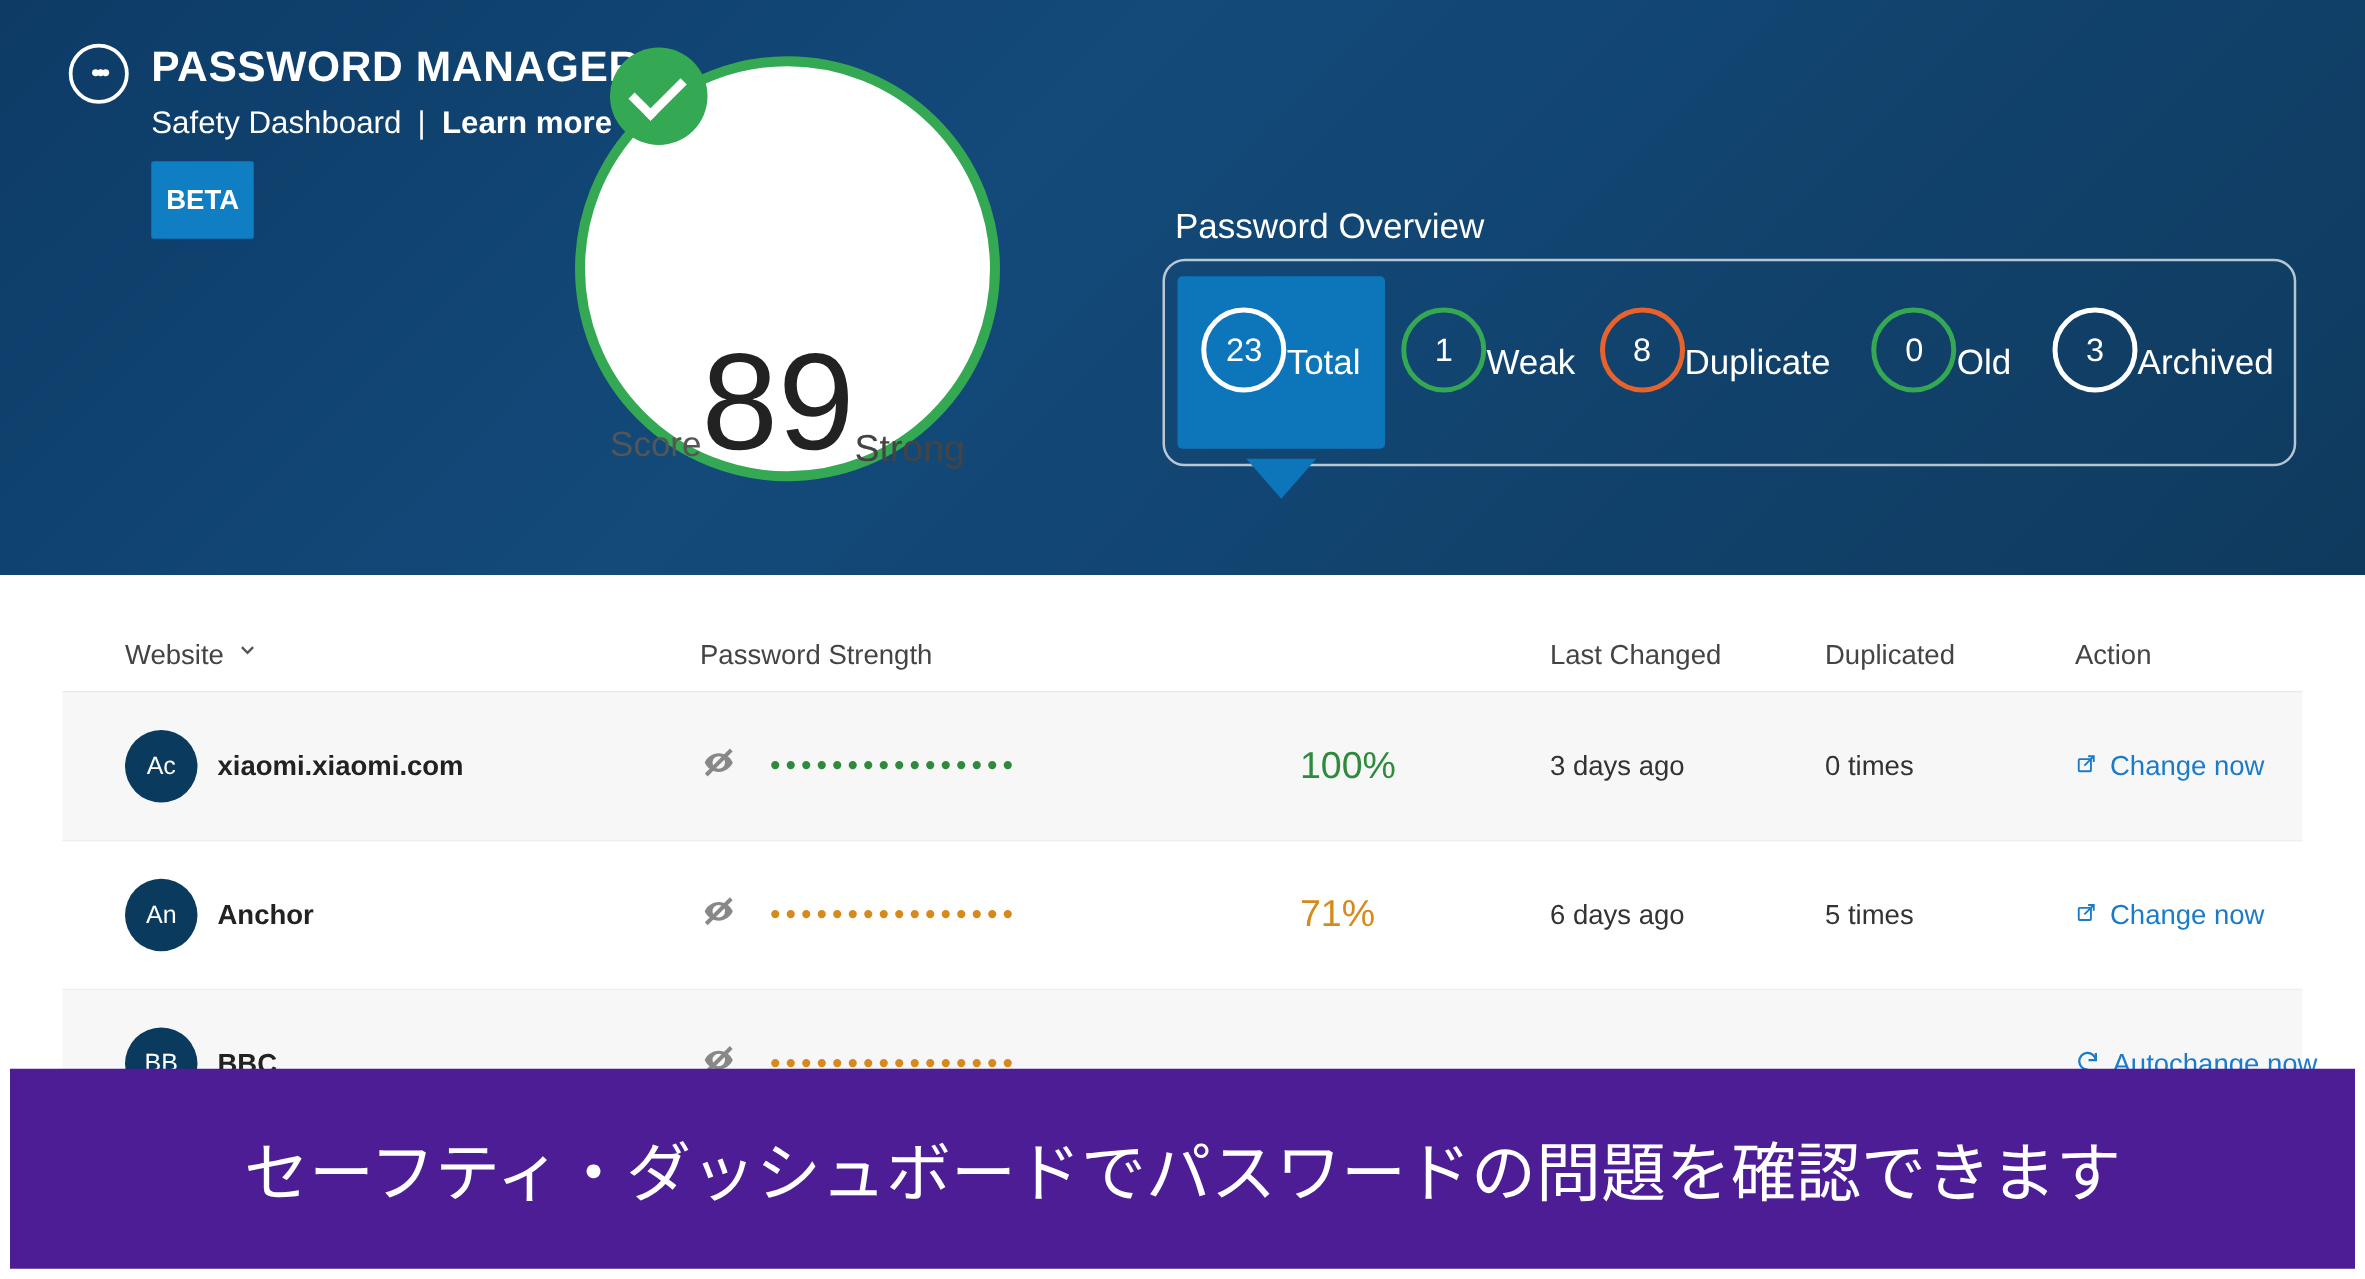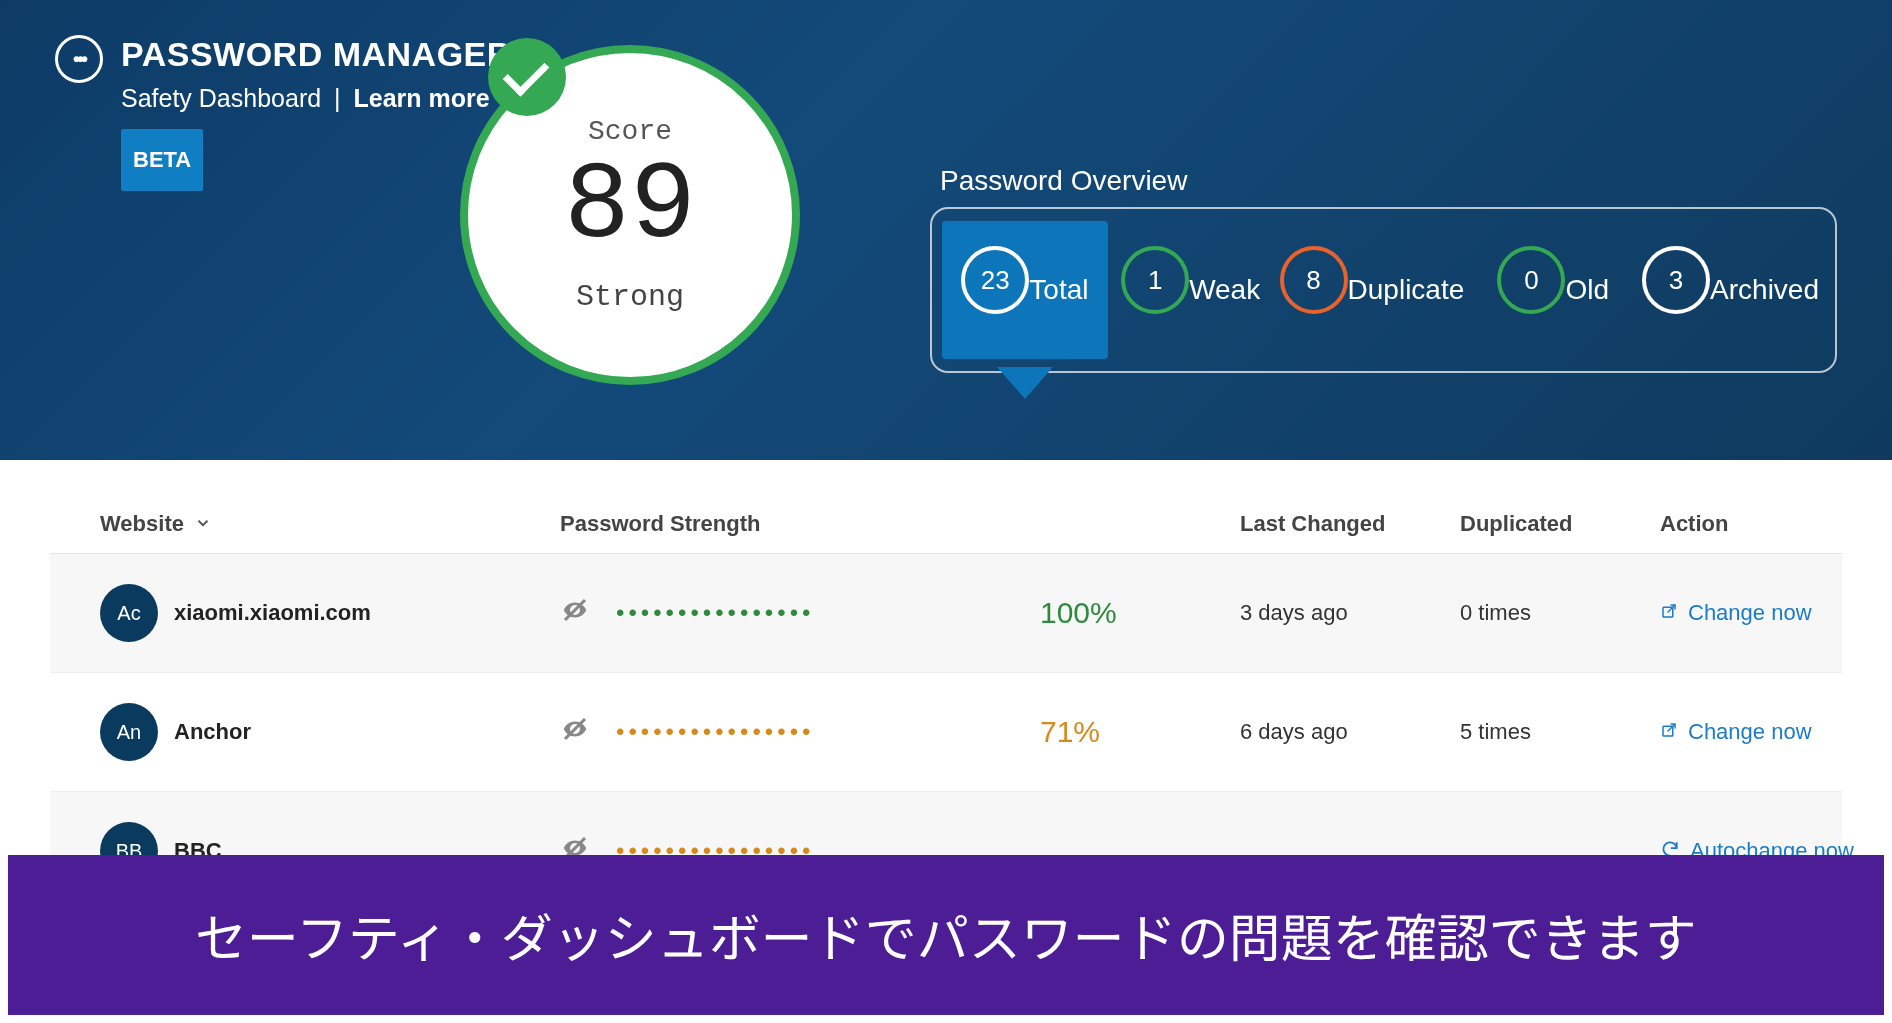--- a/index.html
+++ b/index.html
@@ -66,25 +66,24 @@
   left: 460px;
   top: 45px;
 }
 .score-circle {
   width: 340px;
   height: 340px;
   border-radius: 50%;
   background: #fff;
   border: 8px solid #34a853;
   display: flex;
-  flex-direction: column;
-  align-items: center;
-  justify-content: center;
-  position: relative;
-  font-family: Liberation Mono, monospace;
+  flex-direction: row;
+  align-items: flex-end;
+  justify-content: center;
+  position: relative;
 }
 .score-check {
   position: absolute;
   top: -15px;
   left: 20px;
   width: 78px;
   height: 78px;
   border-radius: 50%;
   background: #34a853;
   display: flex;
@@ -173,21 +172,21 @@
   align-items: center;
 }
 .table-header {
   padding: 16px 50px;
   font-size: 22px;
   color: #444;
   font-weight: 500;
   border-bottom: 1px solid #e2e2e2;
   margin-bottom: 0;
 }
-.table-header .th { display:flex; align-items:flex-end; gap:10px;font-weight:bold; }
+.table-header .th { display:flex; align-items:flex-start; gap:10px; }
 .th .chev { font-size: 18px; }
 .table-row {
   padding: 30px 50px;
   border-bottom: 1px solid #eee;
   font-size: 22px;
   color: #333;
 }
 .table-row:nth-of-type(odd) { background: #f7f7f7; }
 .site-cell { display:flex; align-items:center; gap:16px; }
 .site-avatar {

